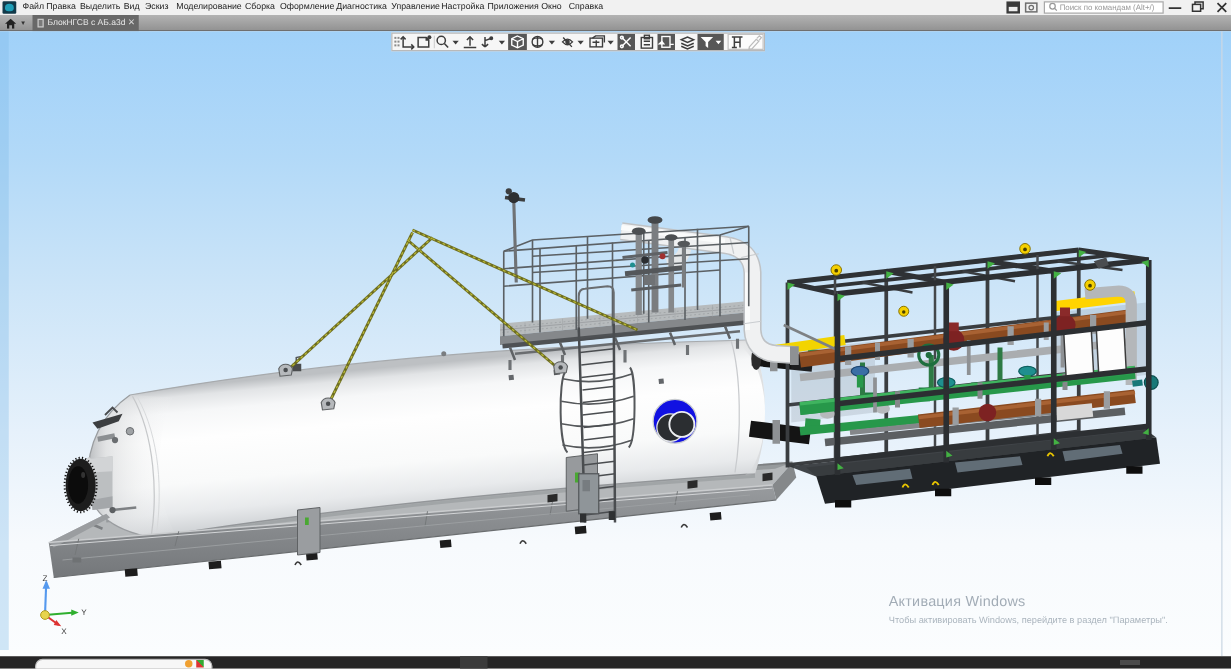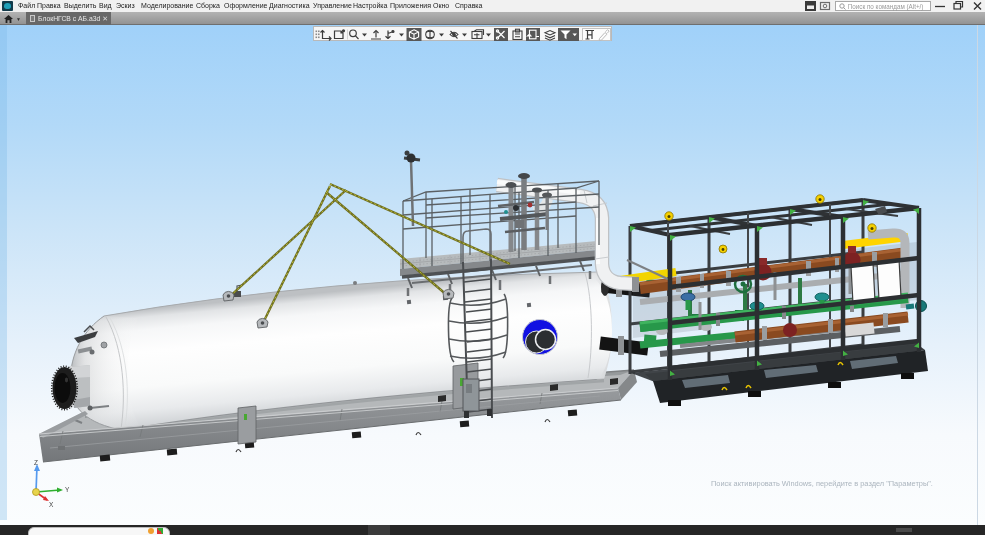--- a/index.html
+++ b/index.html
@@ -488,21 +488,22 @@
 <path d="M246.5,2.5 l10,0 l-4,4 l0,4.8 l-2,-1.6 l0,-3.2 z" fill="#fff"></path>
 <path d="M258.5,5.5 l4.5,0 l-2.25,2.8 z" fill="#fff"></path>
 <rect x="268.5" y="0.5" width="28" height="12" fill="#fcfcfc" stroke="#c2c2c2"></rect>
 <g stroke="#3d3d3d" stroke-width="1.2" fill="none">
         <path d="M273.5,2.5 L273.5,11 M278,2.5 L278,11 M271.5,2.5 l8.5,0 M273.5,6.8 l4.5,0 M271.5,11 l4,0"></path>
       </g>
 <path d="M285.5,10.5 l5.5,-6 l2,1.6 l-5.5,6 l-2.4,0.4 z M291.5,3.7 l2,-2 l1.6,1.4 l-1.8,2.1" fill="none" stroke="#bcbcbc" stroke-width="1"></path>
 </svg>
 </div>
 <div id="watermark">
-    <div class="w2">Поиск активировать Windows, перейдите в раздел "Параметры".</div>
+    <div class="w1">Активация Windows</div>
+    <div class="w2">Чтобы активировать Windows, перейдите в раздел "Параметры".</div>
   </div>
 <div id="taskbar">
     <div id="tb-search"></div>
     <div id="tb-ico1"></div>
     <div id="tb-ico2"></div>
     <div id="tb-sq"></div>
     <div id="tb-r"></div>
   </div>
 
 </body></html>

